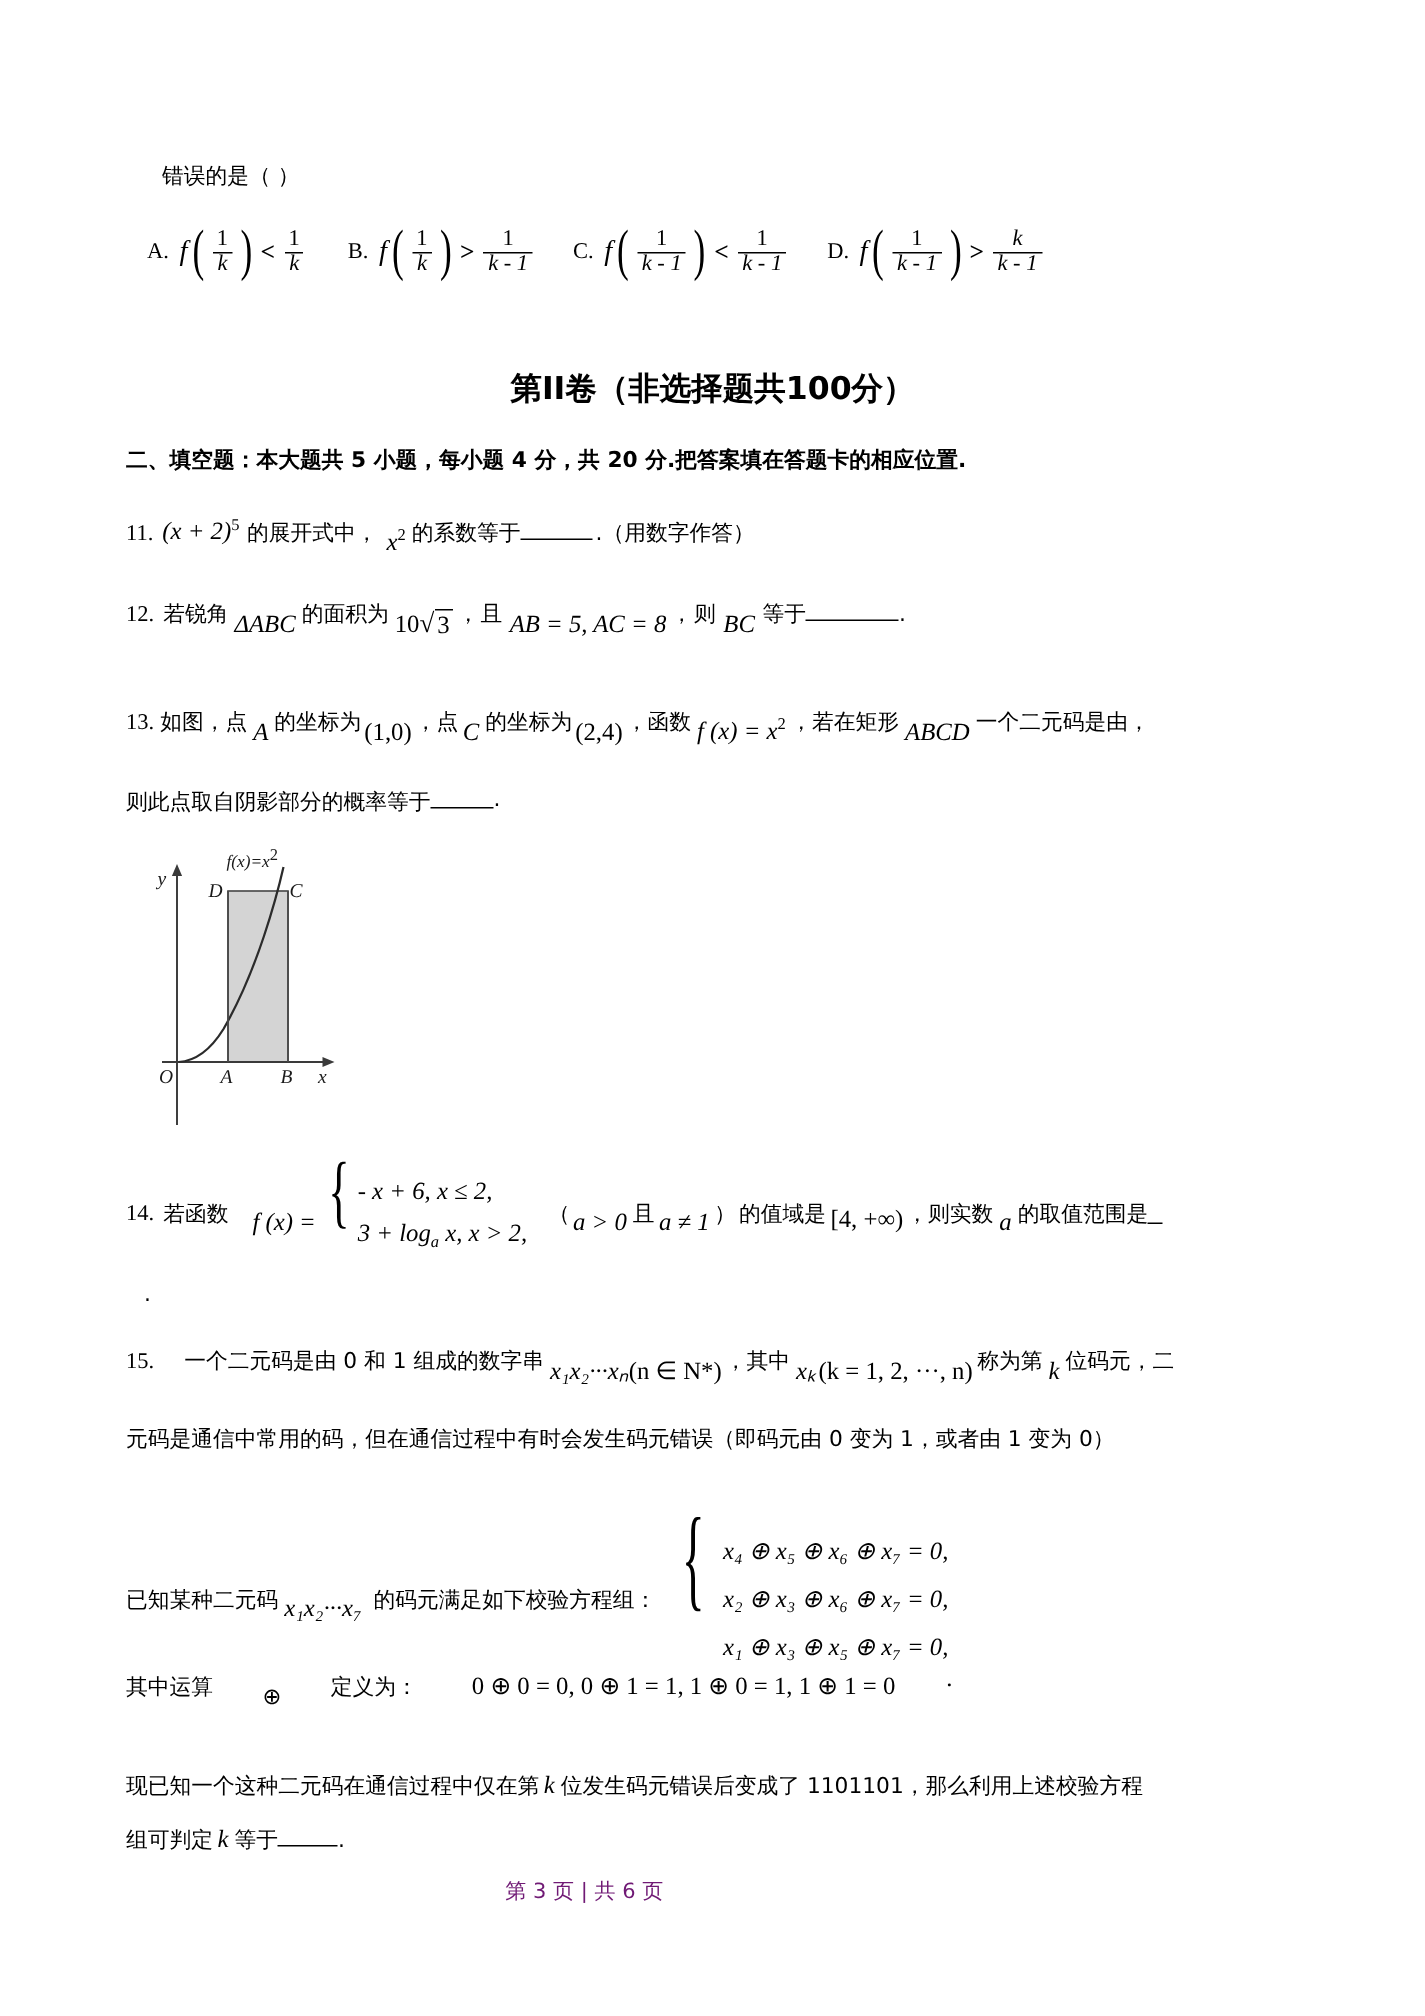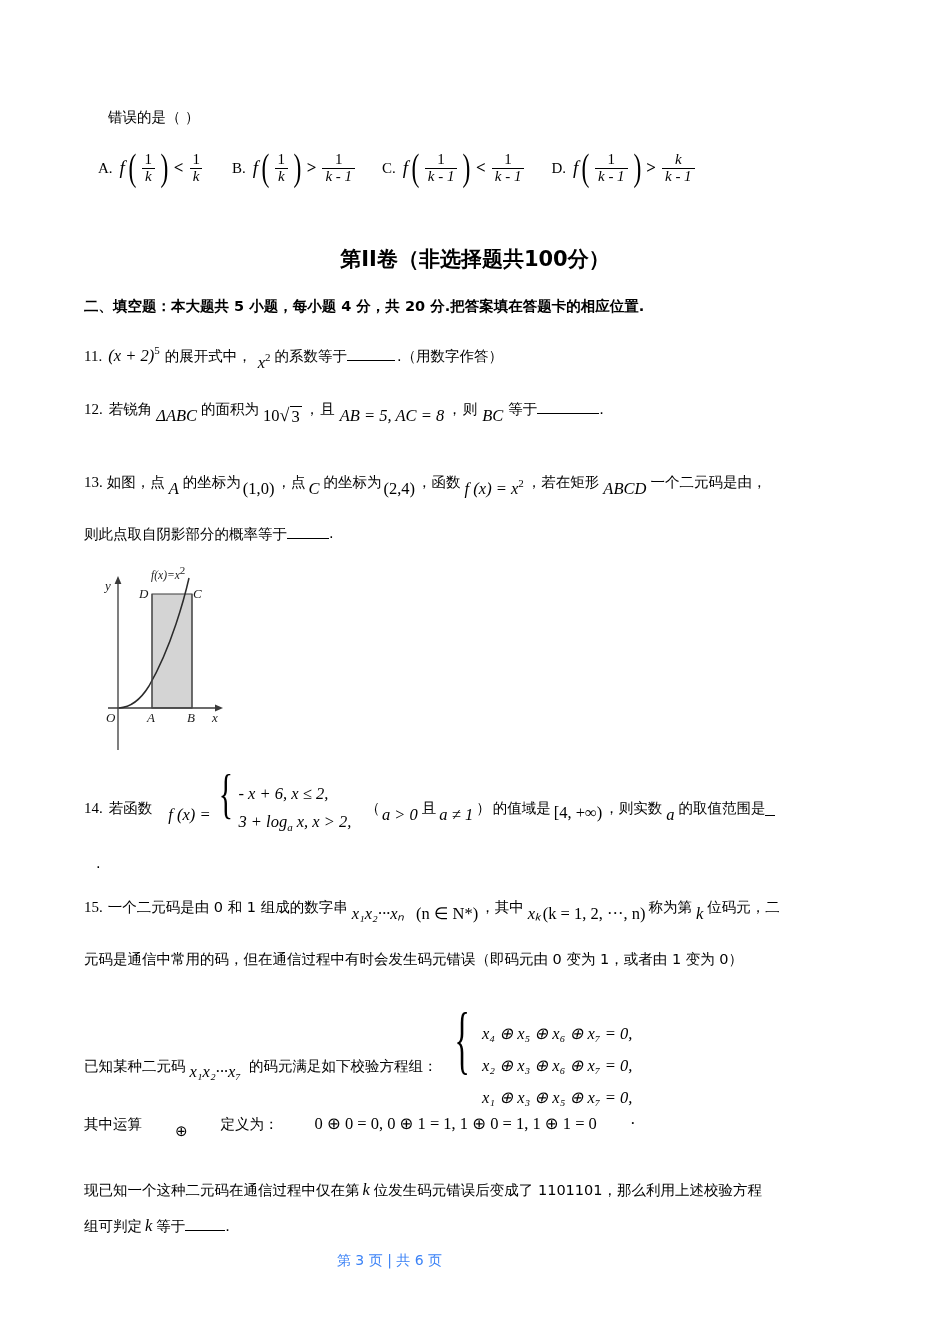--- a/index.html
+++ b/index.html
@@ -167,21 +167,21 @@
     white-space: nowrap;
   }
 
   
   .footer {
     position: absolute;
     width: 779px;
     text-align: center;
     font-family: "DejaVu Sans", sans-serif;
     font-size: 14px;
-    color: #3b82f6;
+    color: #701a75;
   }
 </style>
 </head>
 <body>
 
 <div class="page">
 
   <div class="line qtext" style="left:108px; top:108px;">错误的是（   ）</div>
 
   <div class="line" style="left:98px; top:152px;">
@@ -373,23 +373,23 @@
       <span class="qtext" style="margin-left:4px;">的取值范围是</span>
       <span class="blank-xs"></span>
     </span>
   </div>
 
   <div class="line qtext" style="left:96px; top:855px;">.</div>
 
   <div class="line" style="left:84px; top:894px;">
     <span class="row" style="align-items:baseline;">
       <span class="qnum">15.</span>
-      <span class="qtext" style="margin-left:5px;">一个二元码是由 0 和 1 组成的数字串</span>
+      <span class="qtext" style="margin-left:20px;">一个二元码是由 0 和 1 组成的数字串</span>
       <span class="math lower" style="margin-left:4px;">x₁x₂···xₙ</span>
-      <span class="mathup lower" style="margin-left:12px;">(n ∈ N*)</span>
+      <span class="mathup lower" style="margin-left:0;">(n ∈ N*)</span>
       <span class="qtext" style="margin-left:2px;">，其中</span>
       <span class="math lower" style="margin-left:4px;">xₖ</span>
       <span class="mathup lower" style="margin-left:2px;">(k = 1, 2, ···, n)</span>
       <span class="qtext" style="margin-left:3px;">称为第</span>
       <span class="math lower" style="margin-left:4px;">k</span>
       <span class="qtext" style="margin-left:4px;">位码元，二</span>
     </span>
   </div>
 
   <div class="line qtext" style="left:84px; top:950px;">元码是通信中常用的码，但在通信过程中有时会发生码元错误（即码元由 0 变为 1，或者由 1 变为 0）</div>

